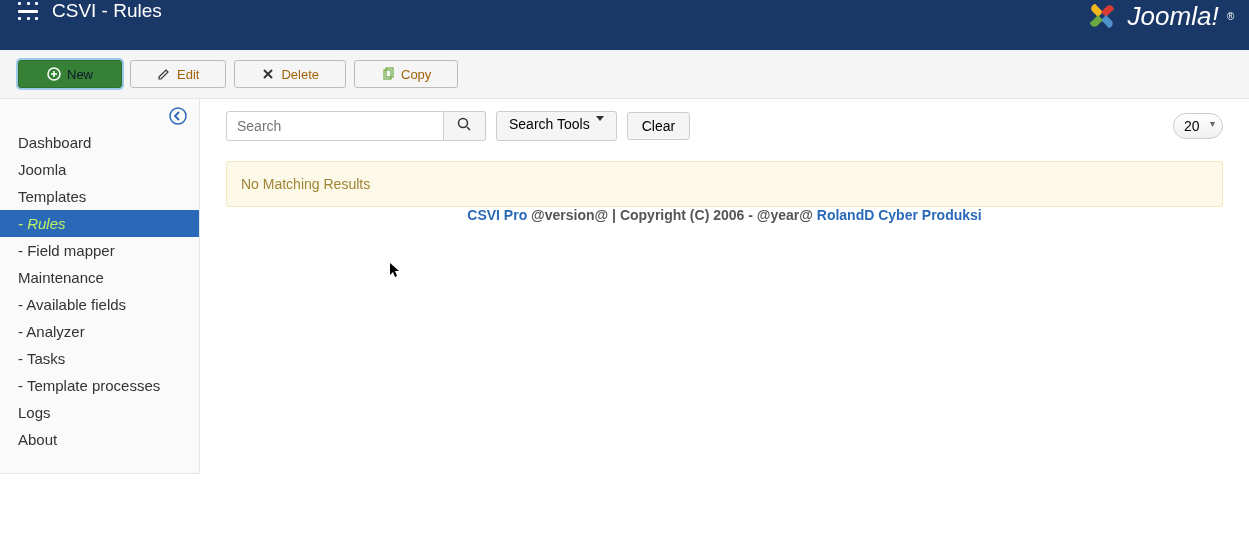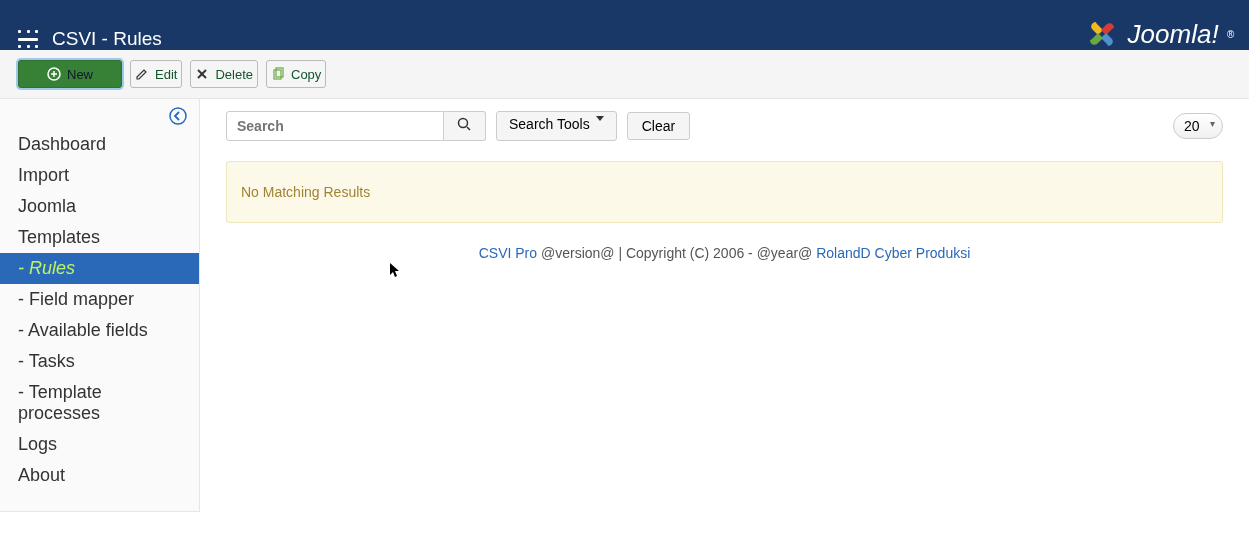--- a/index.html
+++ b/index.html
@@ -1,55 +1,55 @@
 <!DOCTYPE html>
 <html><head>
 <meta charset="utf-8">
 <style>
 * { box-sizing: border-box; margin: 0; padding: 0; }
 body { font-family: -apple-system, BlinkMacSystemFont, "Segoe UI", Helvetica, Arial, sans-serif; font-size: 13px; color: #333; background: #fff; }
 
-.header { background: #1a3867; color: #fff; height: 50px; display: flex; align-items: flex-end; justify-content: space-between; padding: 0 15px 0 18px; }
+.header { background: #1a3867; color: #fff; height: 50px; display: flex; align-items: flex-start; justify-content: space-between; padding: 0 15px 0 18px; }
 .header-left { display: flex; align-items: center; gap: 14px; }
 .header-title { font-size: 19px; font-weight: 300; }
 .menu-icon { width: 20px; height: 18px; display: flex; flex-direction: column; justify-content: space-between; }
 .menu-icon span { display: block; height: 3px; background: #fff; border-radius: 1px; }
 .menu-icon .dotted { display: flex; justify-content: space-between; height: 3px; background: none; }
 .menu-icon .dotted i { width: 3px; height: 3px; background: #fff; border-radius: 1px; }
 
 .joomla-logo { display: flex; align-items: center; gap: 10px; font-size: 26px; font-weight: 400; font-style: italic; }
 .joomla-logo .reg { font-size: 10px; vertical-align: super; margin-left:-2px;}
 .joomla-mark { width: 32px; height: 32px; position: relative; }
 
 .toolbar { background: #f5f5f5; border-bottom: 1px solid #e6e6e6; padding: 10px 18px; display: flex; gap: 8px; }
-.btn { display: inline-flex; align-items: center; gap: 6px; border: 1px solid #bbb; background: #f5f5f5; color: #14532d; padding: 4px 4px; font-size: 13px; border-radius: 3px; cursor: pointer; height: 28px; }
+.btn { display: inline-flex; align-items: center; gap: 6px; border: 1px solid #bbb; background: #f5f5f5; color: #a16207; padding: 4px 26px; font-size: 13px; border-radius: 3px; cursor: pointer; height: 28px; }
 .btn-new { background: #378137; border: 1px solid #2f6f2f; color: #0f172a; padding: 4px 28px; box-shadow: 0 0 0 2px #9ecae8; }
 .icon-sm { width: 14px; height: 14px; display: inline-flex; align-items: center; justify-content: center; }
 
 .main { display: flex; }
 .sidebar { width: 200px; background: #fafafa; border-right: 1px solid #e6e6e6; position: relative; padding-bottom: 20px; border-bottom: 1px solid #e6e6e6; }
 .sidebar-collapse { position: absolute; top: 8px; right: 12px; color: #2a69b8; cursor: pointer; }
 .sidebar ul { list-style: none; margin-top: 30px; }
-.sidebar li { padding: 5px 18px; font-size: 18px; cursor: pointer; color: #333; }
+.sidebar li { padding: 5px 18px; font-size: 15px; cursor: pointer; color: #333; }
 .sidebar li.active { background: #2a69b8; color: #bef264; font-style: italic; }
 
 .content { flex: 1; padding: 12px 26px; }
 .filter-row { display: flex; align-items: center; gap: 10px; margin-bottom: 20px; }
 .search-group { display: flex; }
-.search-input { width: 218px; height: 30px; border: 1px solid #ccc; border-radius: 3px 0 0 3px; padding: 4px 10px; font-size: 14px; font-weight: bold; }
+.search-input { width: 218px; height: 30px; border: 1px solid #ccc; border-radius: 3px 0 0 3px; padding: 4px 10px; font-size: 14px; }
 .search-btn { width: 42px; height: 30px; border: 1px solid #ccc; border-left: none; background: #f5f5f5; border-radius: 0 3px 3px 0; cursor: pointer; display:flex; align-items:center; justify-content:center;}
 .tools-btn { height: 30px; border: 1px solid #ccc; background: #f5f5f5; padding: 4px 12px; border-radius: 3px; cursor: pointer; font-size: 14px; display: flex; align-items: flex-start; gap: 6px; }
 .clear-btn { height: 28px; border: 1px solid #ccc; background: #f5f5f5; padding: 4px 14px; border-radius: 3px; cursor: pointer; font-size: 14px; }
 .limit-select { margin-left: auto; height: 26px; border: 1px solid #ccc; border-radius: 13px; padding: 2px 22px 2px 10px; font-size: 14px; background: linear-gradient(#fff,#f0f0f0); appearance: none; position: relative; }
 .limit-wrap { margin-left: auto; position: relative; }
 .limit-wrap::after { content: "▾"; position: absolute; right: 8px; top: 5px; font-size: 10px; color: #666; pointer-events: none; }
 
-.alert { background: #fdf9e8; border: 1px solid #f0e7bc; color: #a08334; padding: 22px 14px; border-radius: 3px; font-size: 14px; }
+.alert { background: #fdf9e8; border: 1px solid #f0e7bc; color: #a08334; padding: 14px 14px; border-radius: 3px; font-size: 14px; }
 
-.footer-text { text-align: center; margin-top: 22px; font-size: 14px; color: #555; }
+.footer-text { text-align: center; font-size: 14px; color: #555; font-weight: bold; }
 .footer-text a { color: #2a69b8; text-decoration: none; }
 
 .caret-down { width: 0; height: 0; border-left: 4px solid transparent; border-right: 4px solid transparent; border-top: 5px solid #333; display:inline-block; }
 
 .cursor { position: absolute; left: 390px; top: 263px; font-size: 14px; pointer-events: none; }
 </style>
 </head>
 <body>
 
 <div class="header">
@@ -123,26 +123,27 @@
 <div class="main">
   <div class="sidebar">
     <div class="sidebar-collapse">
       <svg width="18" height="18" viewBox="0 0 18 18">
           <circle cx="9" cy="9" r="8" fill="none" stroke="#2a69b8" stroke-width="1.5"></circle>
           <path d="M10 5 L6 9 L10 13" fill="none" stroke="#2a69b8" stroke-width="1.8"></path>
         </svg>
     </div>
     <ul>
       <li>Dashboard</li>
-      <li>Import</li>
       <li>Joomla</li>
       <li>Templates</li>
       <li class="active">- Rules</li>
       <li>- Field mapper</li>
+      <li>Maintenance</li>
       <li>- Available fields</li>
+      <li>- Analyzer</li>
       <li>- Tasks</li>
       <li>- Template processes</li>
       <li>Logs</li>
       <li>About</li>
     </ul>
   </div>
 
   <div class="content">
     <div class="filter-row">
       <div class="search-group">

